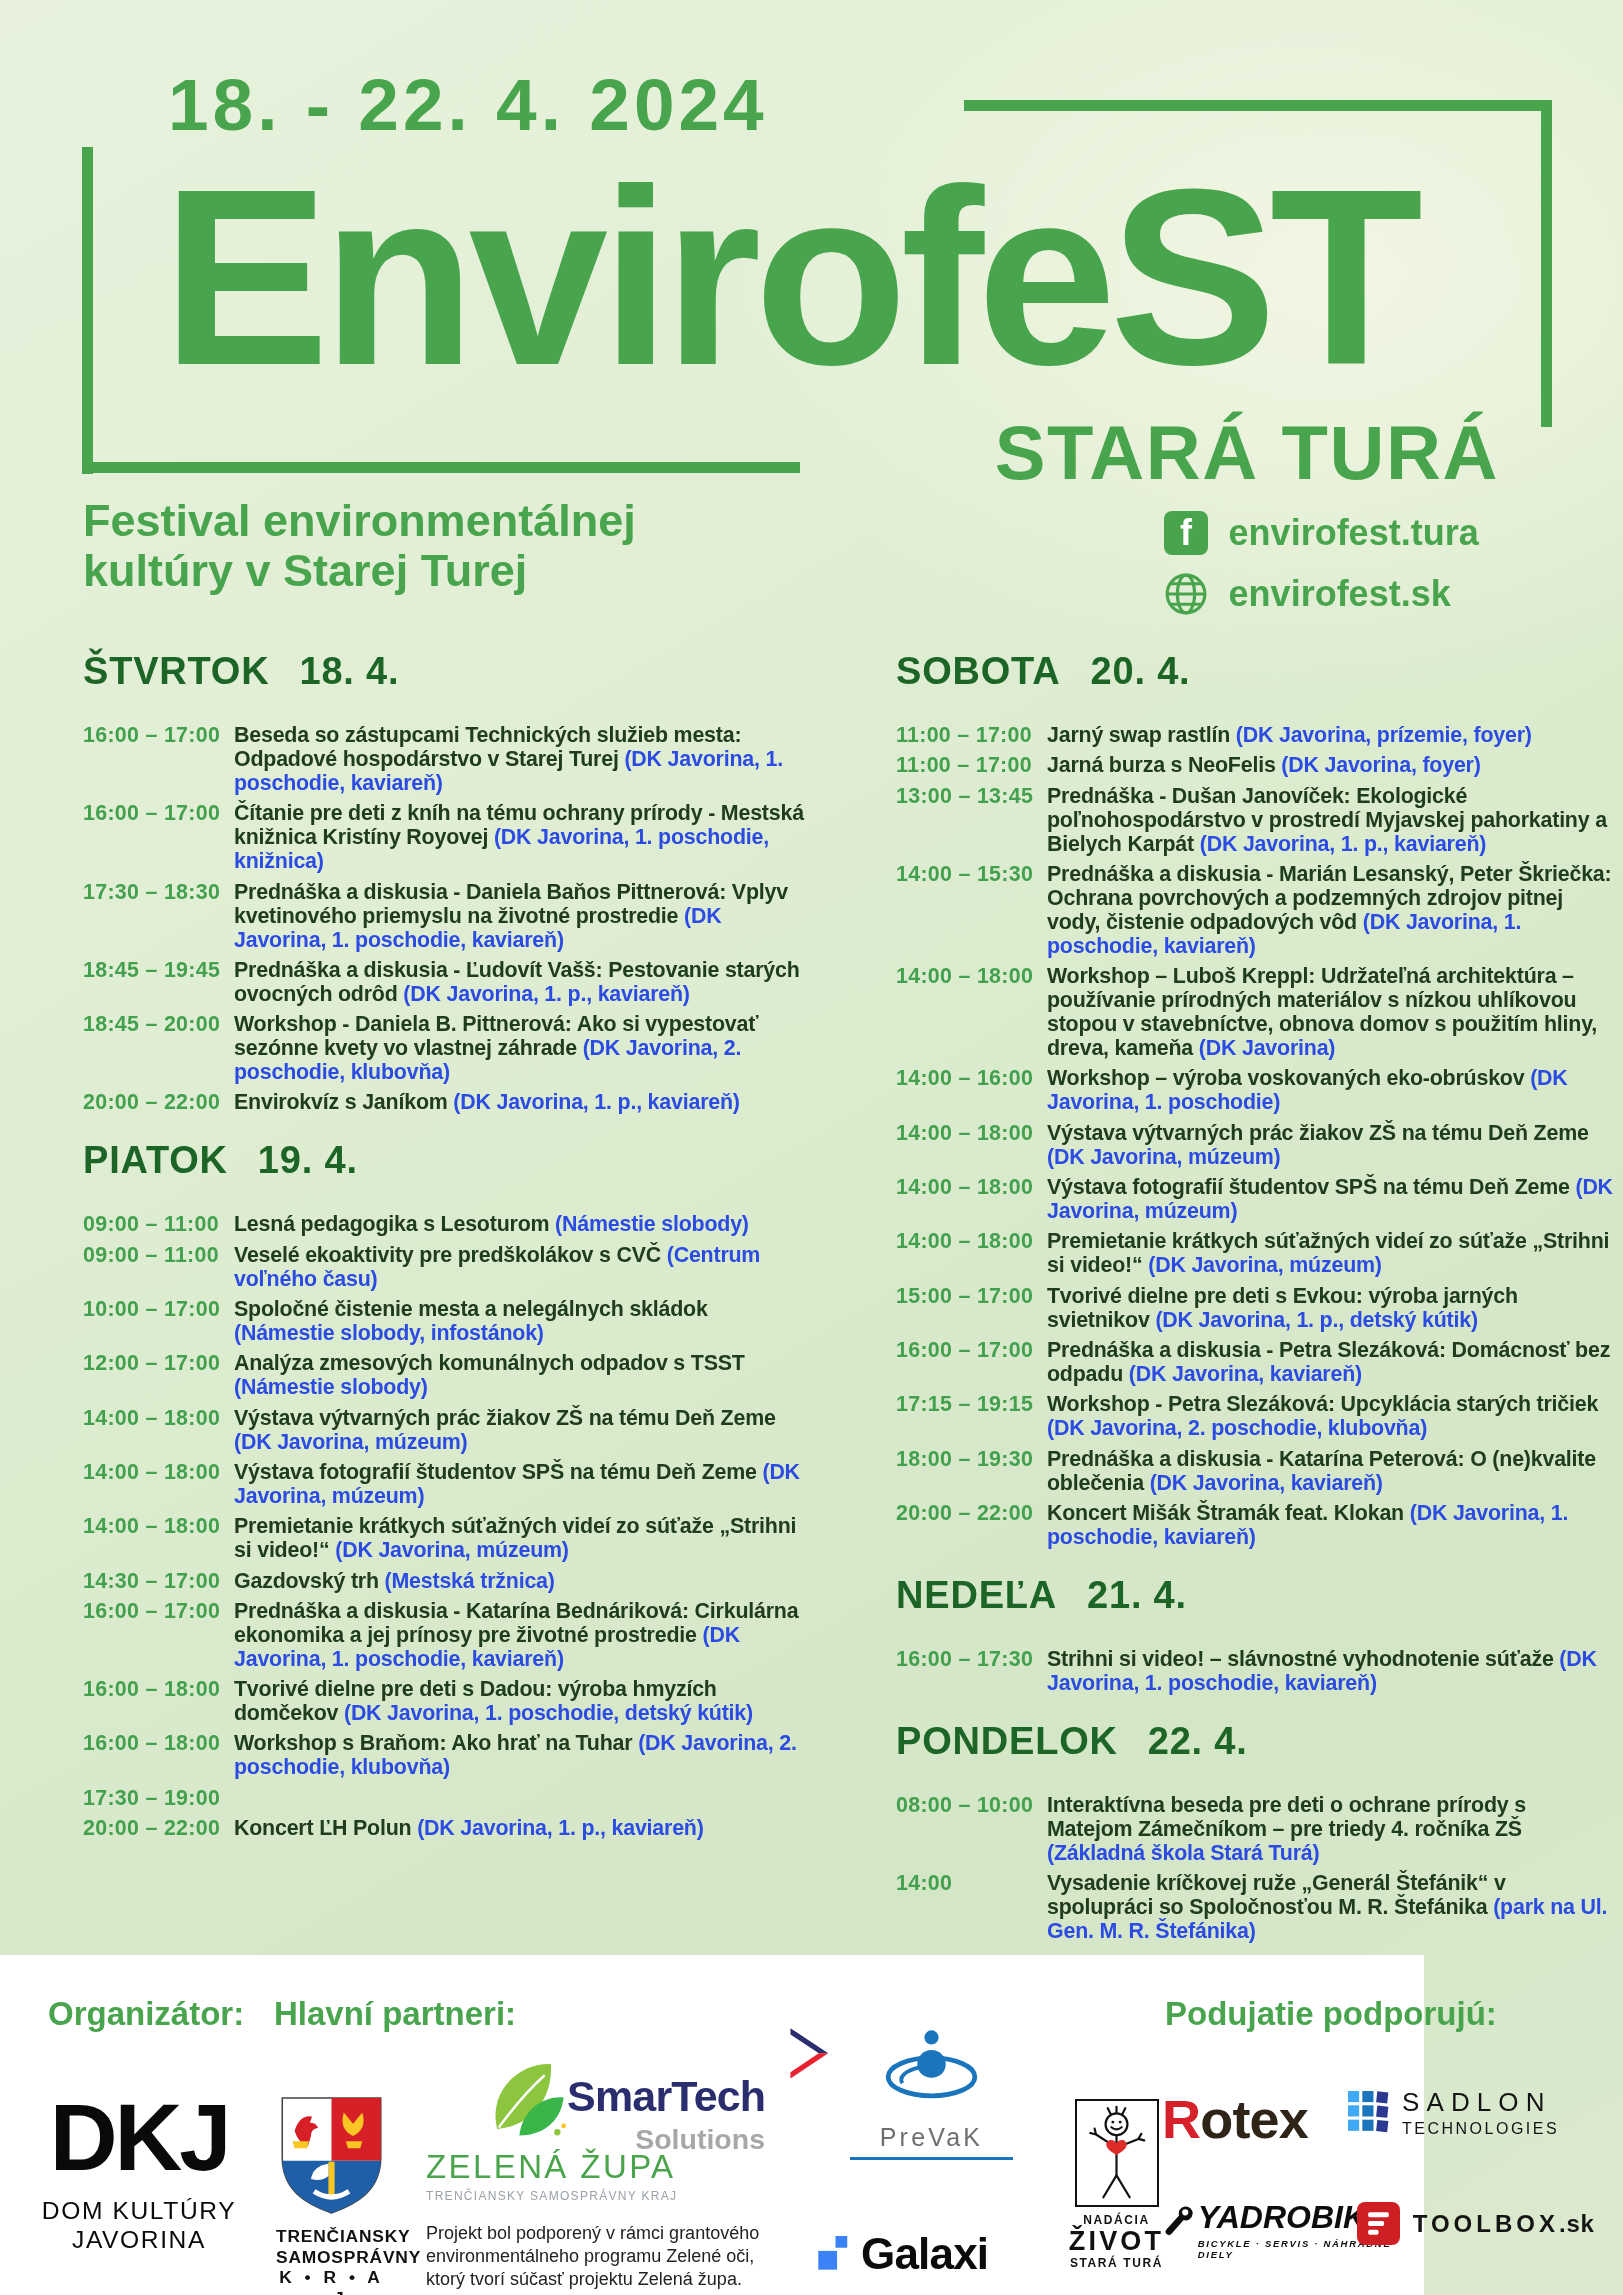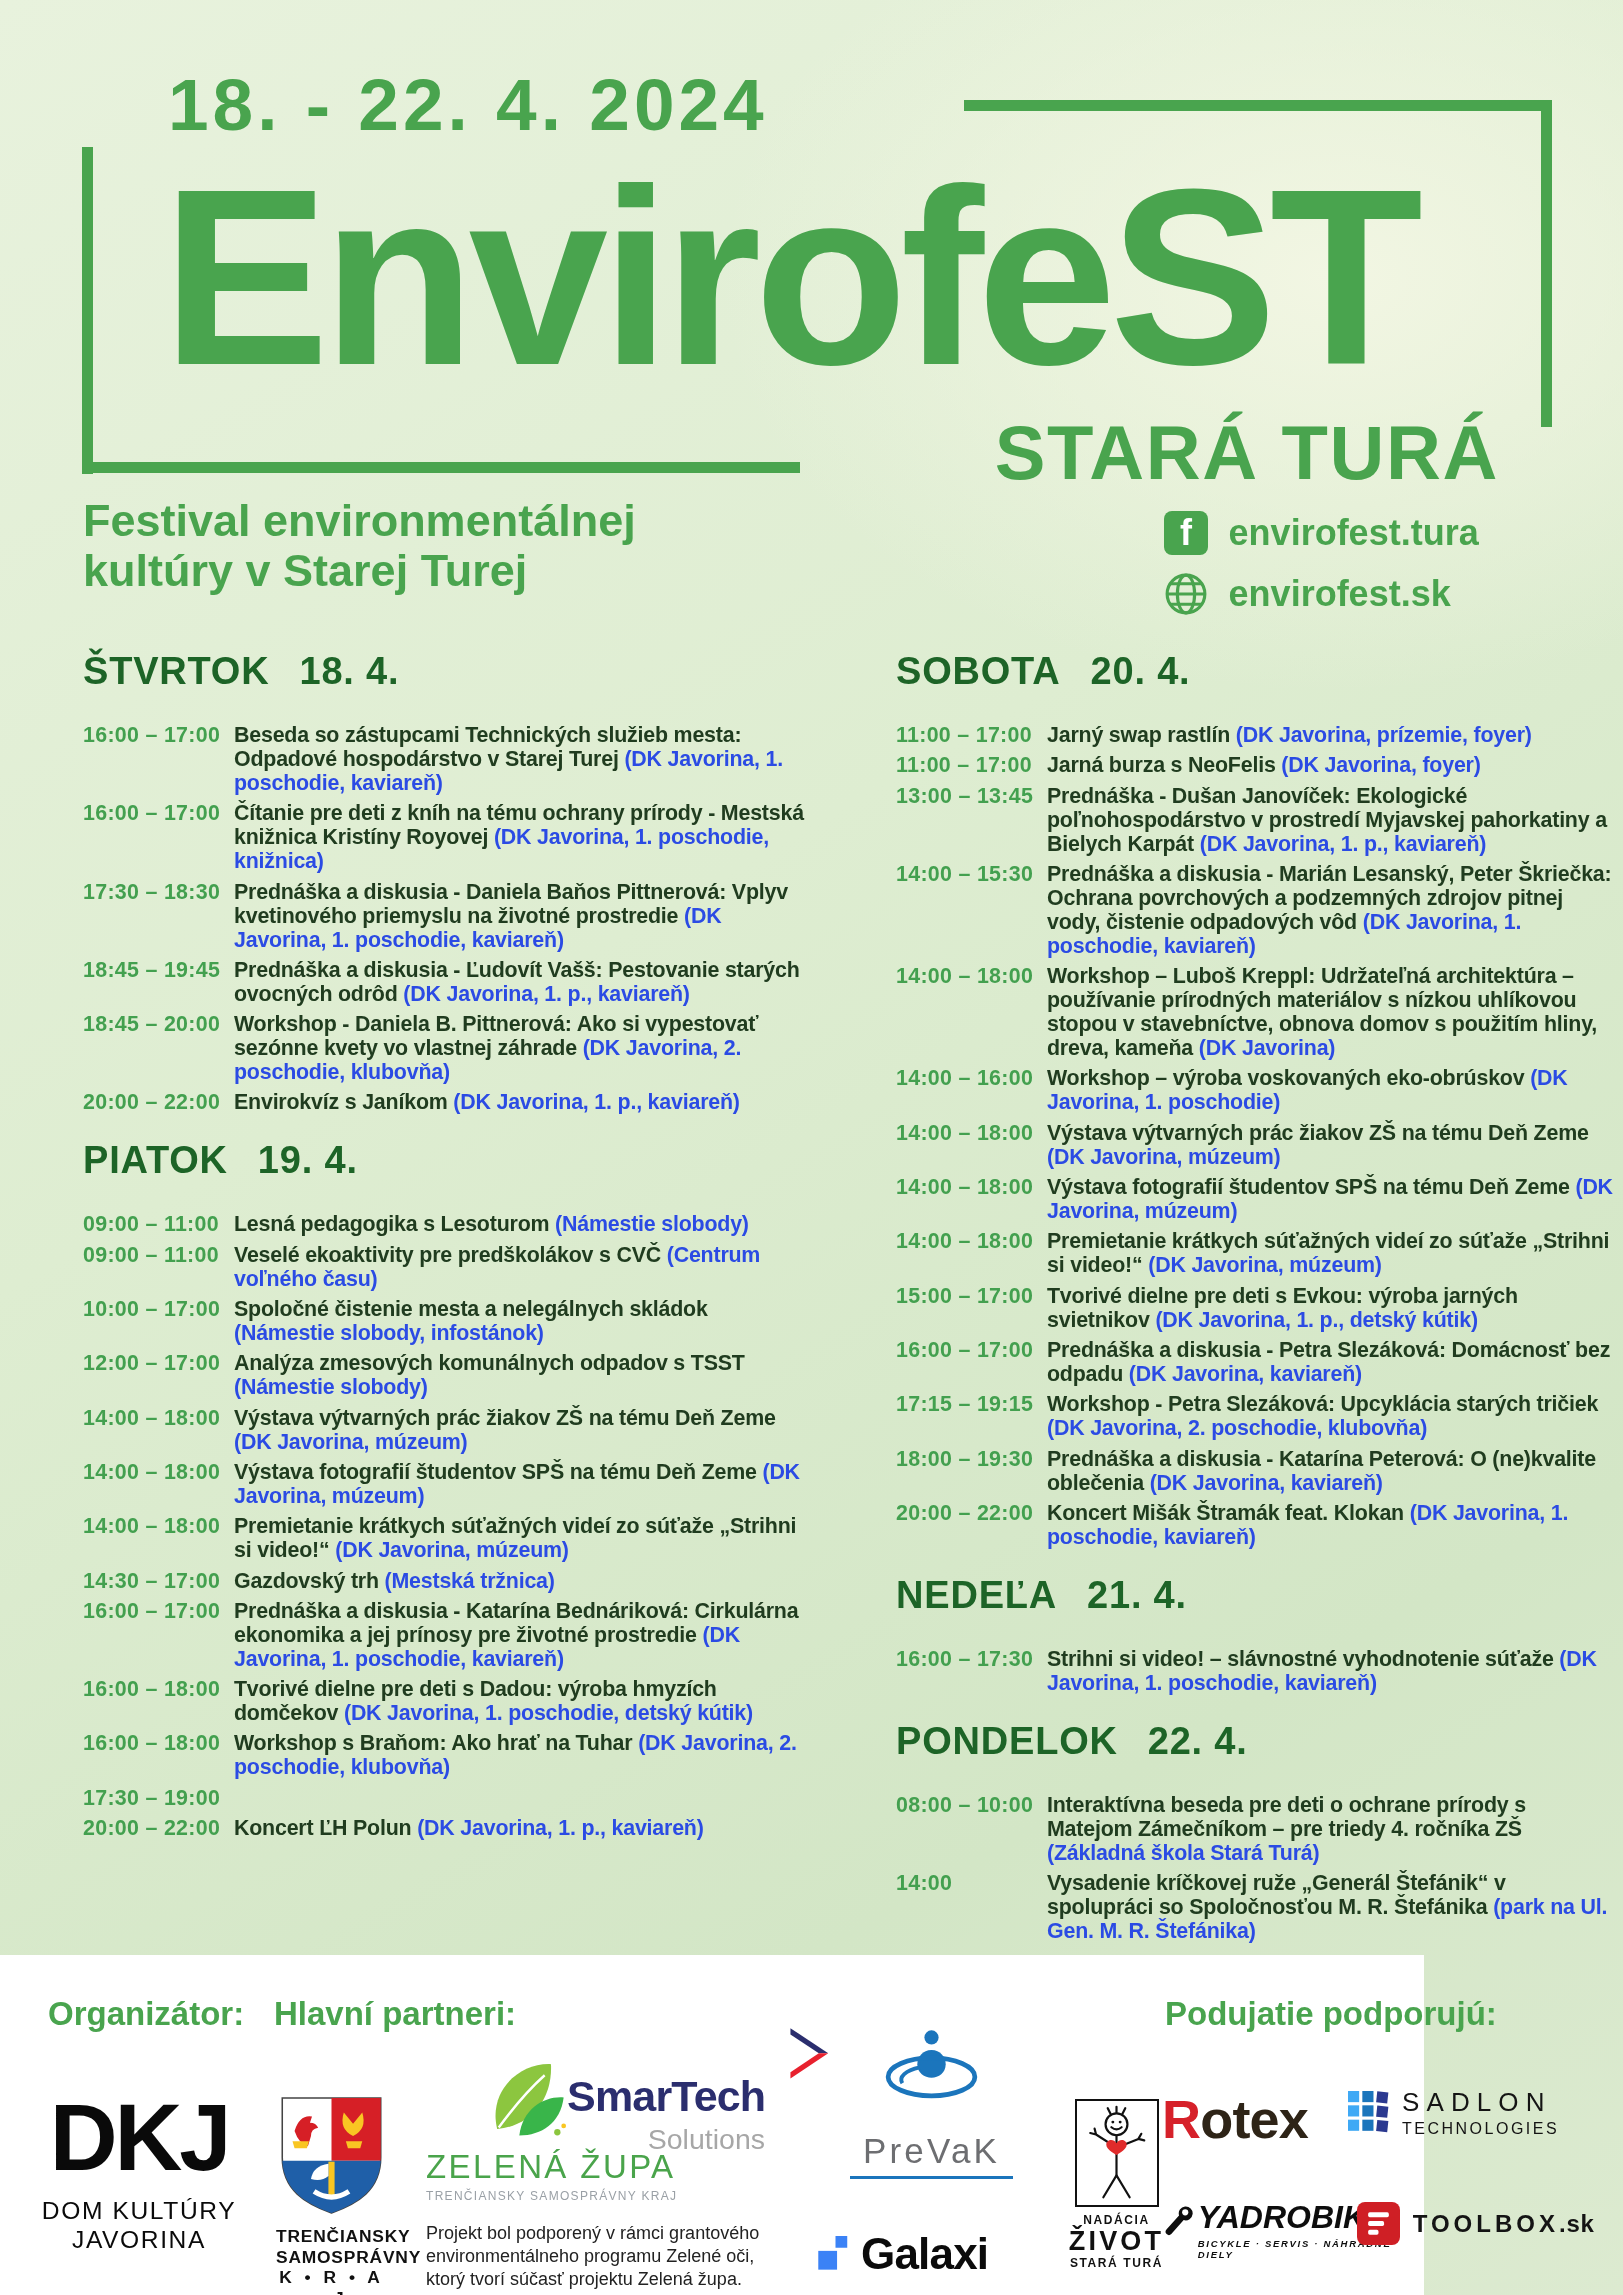--- a/index.html
+++ b/index.html
@@ -61,24 +61,24 @@
   .tsk{left:276px; top:141px; width:111px; text-align:center;}
   .tsk-text{margin-top:8px; font-size:17.4px; font-weight:700; line-height:20.6px; color:#111; letter-spacing:0.8px;}
   .tsk-text .kraj{letter-spacing:4px;}
   .zelena{left:426px; top:101px; width:381px;}
   .zelena-leaves{margin-left:49px;}
   .zelena-name{font-size:33px; color:#4aa44b; letter-spacing:2.4px; margin-top:3.2px;}
   .zelena-sub{font-size:12px; color:#9aa0a6; letter-spacing:1.3px; margin-top:3.2px;}
   .grant{margin-top:19px; font-size:18px; line-height:23px; color:#222;}
   .smartech{left:567px; top:117px; width:198px; text-align:right;}
   .smartech-name{font-size:43px; font-weight:700; color:#2b2e6e; letter-spacing:-0.8px;}
-  .smartech-sub{font-size:28.5px; font-weight:400; color:#a7a7a7; margin-top:1.6px;}
+  .smartech-sub{font-size:28.5px; font-weight:700; color:#a7a7a7; margin-top:1.6px;}
   .smartech-arrow{position:absolute; left:787px; top:70px;}
   .prevak{left:850px; top:73px; width:163px; text-align:center;}
-  .prevak-name{font-size:35px; color:#6d6e71; letter-spacing:3.2px; margin-top:18px;}
+  .prevak-name{font-size:25px; color:#6d6e71; letter-spacing:3.2px; margin-top:10px;}
   .prevak-line{height:3.2px; background:#1b75bc; margin-top:4.8px;}
   .galaxi{left:818px; top:274px; display:flex; align-items:center; gap:8px;}
   .galaxi-name{font-size:44px; font-weight:700; color:#0b0b0b; letter-spacing:-0.8px;}
   .nadacia{left:1061px; top:144px; width:111px; text-align:center; color:#111;}
   .nadacia-box{width:84px; height:108px; border:2.4px solid #111; margin:0 auto; display:flex;
     align-items:center; justify-content:center; background:#fff;}
   .nadacia-l1,.nadacia-l3{font-size:12px; letter-spacing:1.6px; font-weight:700;}
   .nadacia-l1{margin-top:6.3px;}
   .nadacia-l2{font-size:27px; font-weight:700; letter-spacing:3.2px; line-height:1.05;}
   .rotex{left:1162px; top:133px; font-size:54px; font-weight:700; letter-spacing:-0.8px; white-space:nowrap;}

